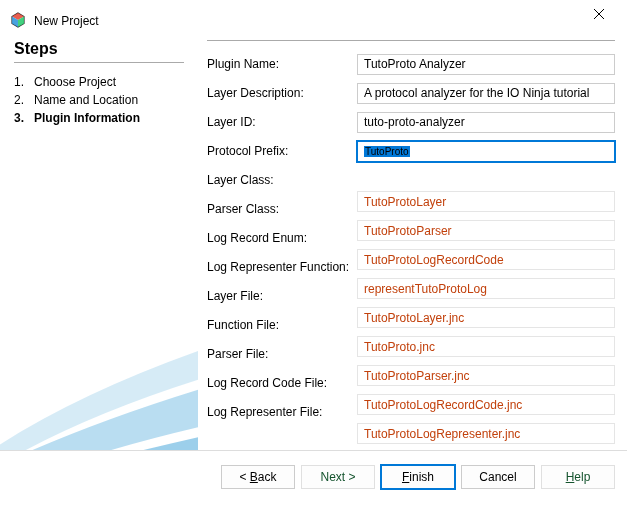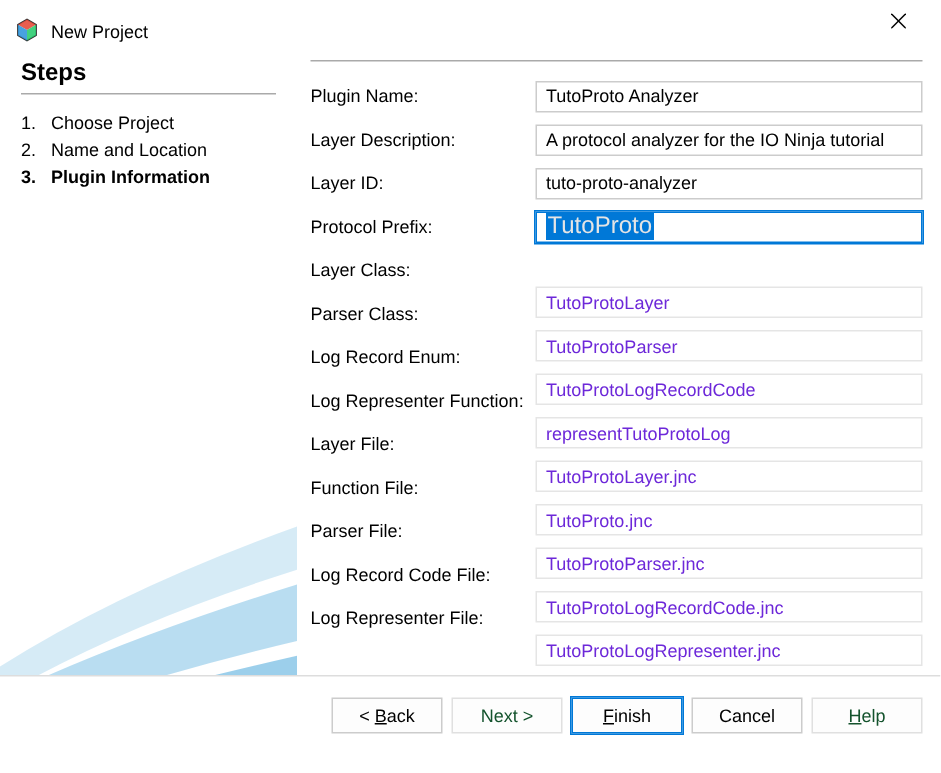--- a/index.html
+++ b/index.html
@@ -15,23 +15,23 @@
 .sidebar ol { list-style: none; }
 .sidebar li { padding: 2px 0; display: flex; }
 .sidebar li .num { width: 20px; }
 .sidebar li.current { font-weight: bold; }
 .sidebar .swoosh { position: absolute; left: -30px; bottom: -30px; width: 260px; height: 200px; pointer-events: none; }
 .main { flex: 1; padding: 10px 12px 10px 8px; border-left: 1px solid transparent; }
 .main .hr { border: none; border-top: 1px solid #aaa; margin: 0 0 12px 0; }
 .form-row { display: flex; align-items: center; margin-bottom: 7px; height: 22px; }
 .form-row label { width: 150px; font-size: 12px; }
 .form-row input { flex: 1; height: 21px; padding: 2px 6px; font-size: 12px; border: 1px solid #ccc; background: #fff; font-family: inherit; }
-.form-row input.disabled { border: 1px solid #e5e5e5; background: #fff; color: #6d28d9; margin-top: 43px; }
+.form-row input.disabled { border: 1px solid #e5e5e5; background: #fff; color: #c2410c; margin-top: 43px; }
 .sel-wrap { flex: 1; display: flex; align-items: center; height: 21px; border: 1px solid #0078d7; outline: 1px solid #0078d7; padding: 0 6px; }
-.sel-text { background: #0078d7; color: #e5e5e5; padding: 0 1px; font-size: 16px; }
+.sel-text { background: #0078d7; color: #000000; padding: 0 1px; font-size: 10px; }
 .footer { border-top: 1px solid #ddd; padding: 14px 12px; display: flex; justify-content: flex-end; gap: 6px; }
 .footer button { height: 24px; min-width: 74px; padding: 0 10px; font-size: 12px; background: #fdfdfd; border: 1px solid #ccc; font-family: inherit; cursor: pointer; }
 .footer button.primary { border: 1px solid #0078d7; outline: 1px solid #0078d7; }
 .footer button.disabled { color: #14532d; border: 1px solid #e0e0e0; cursor: default; }
 .mn { text-decoration: underline; }
 </style>
 </head>
 <body>
 
 <div class="titlebar">

